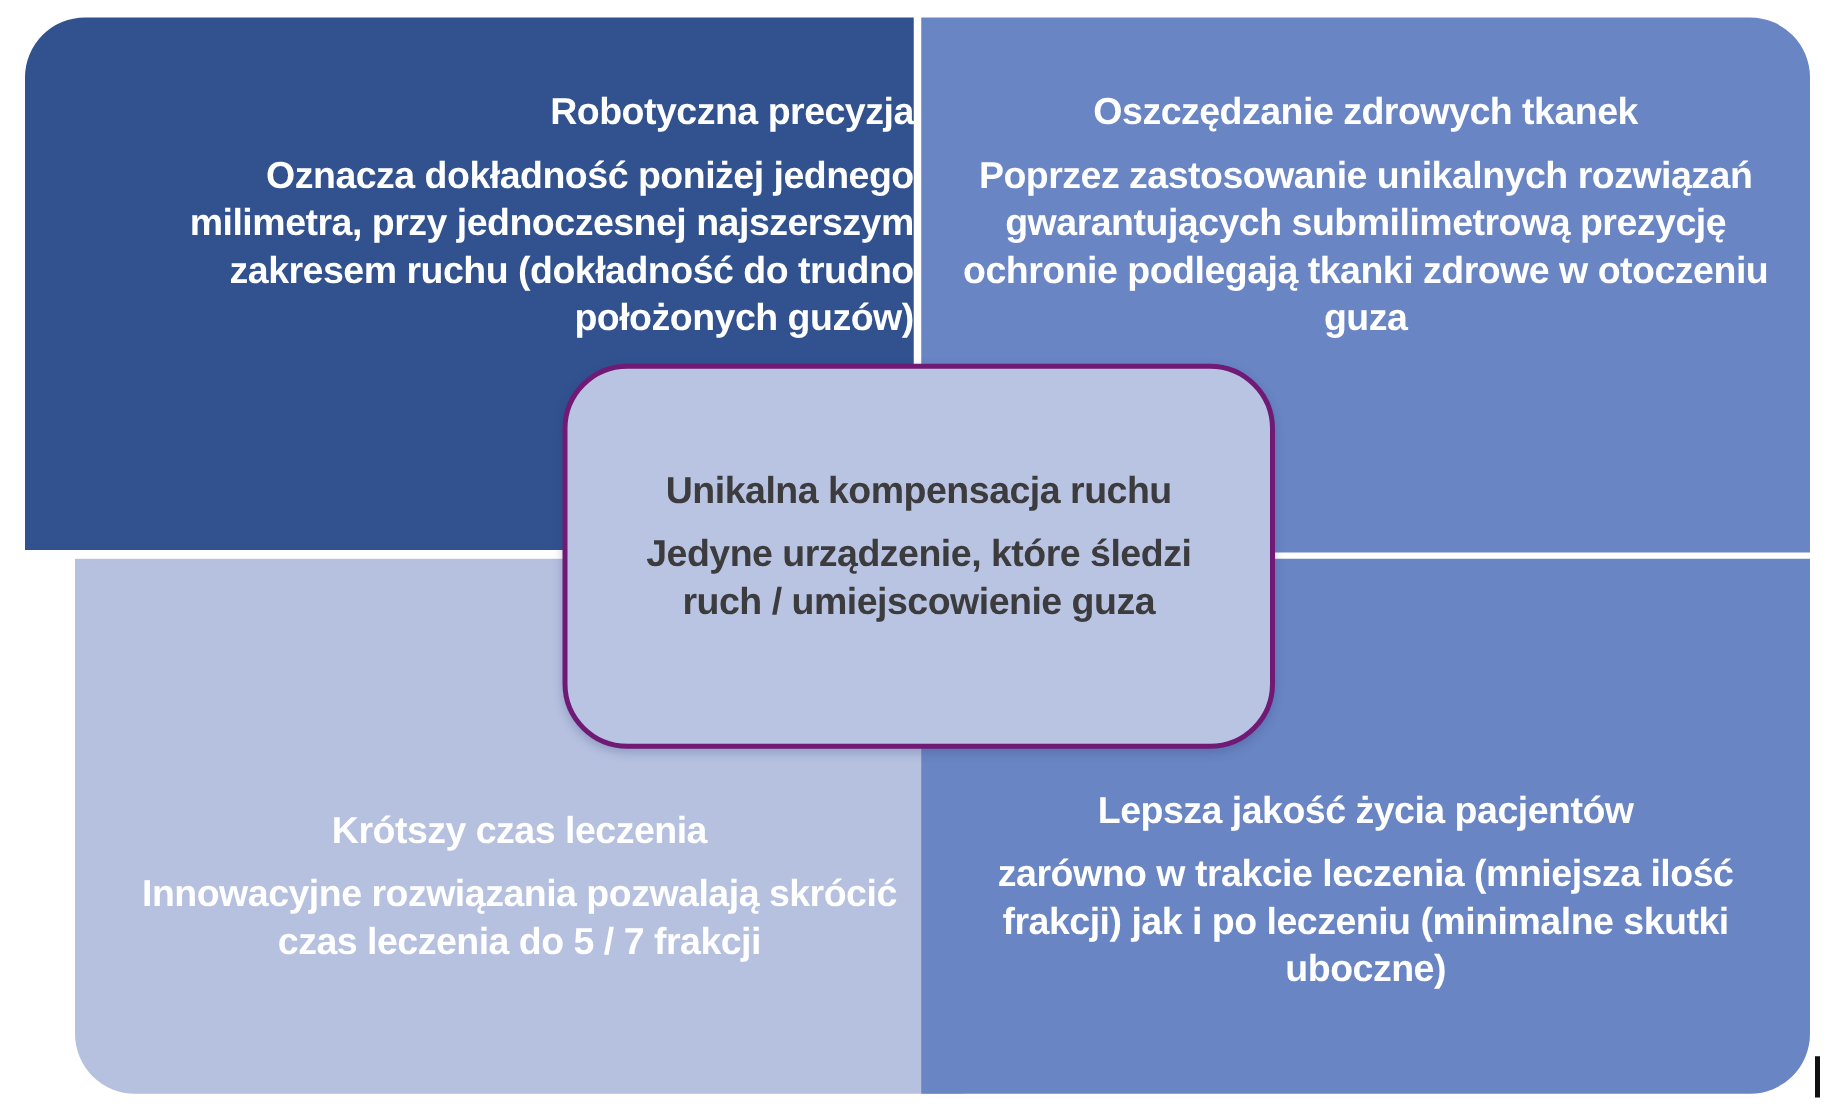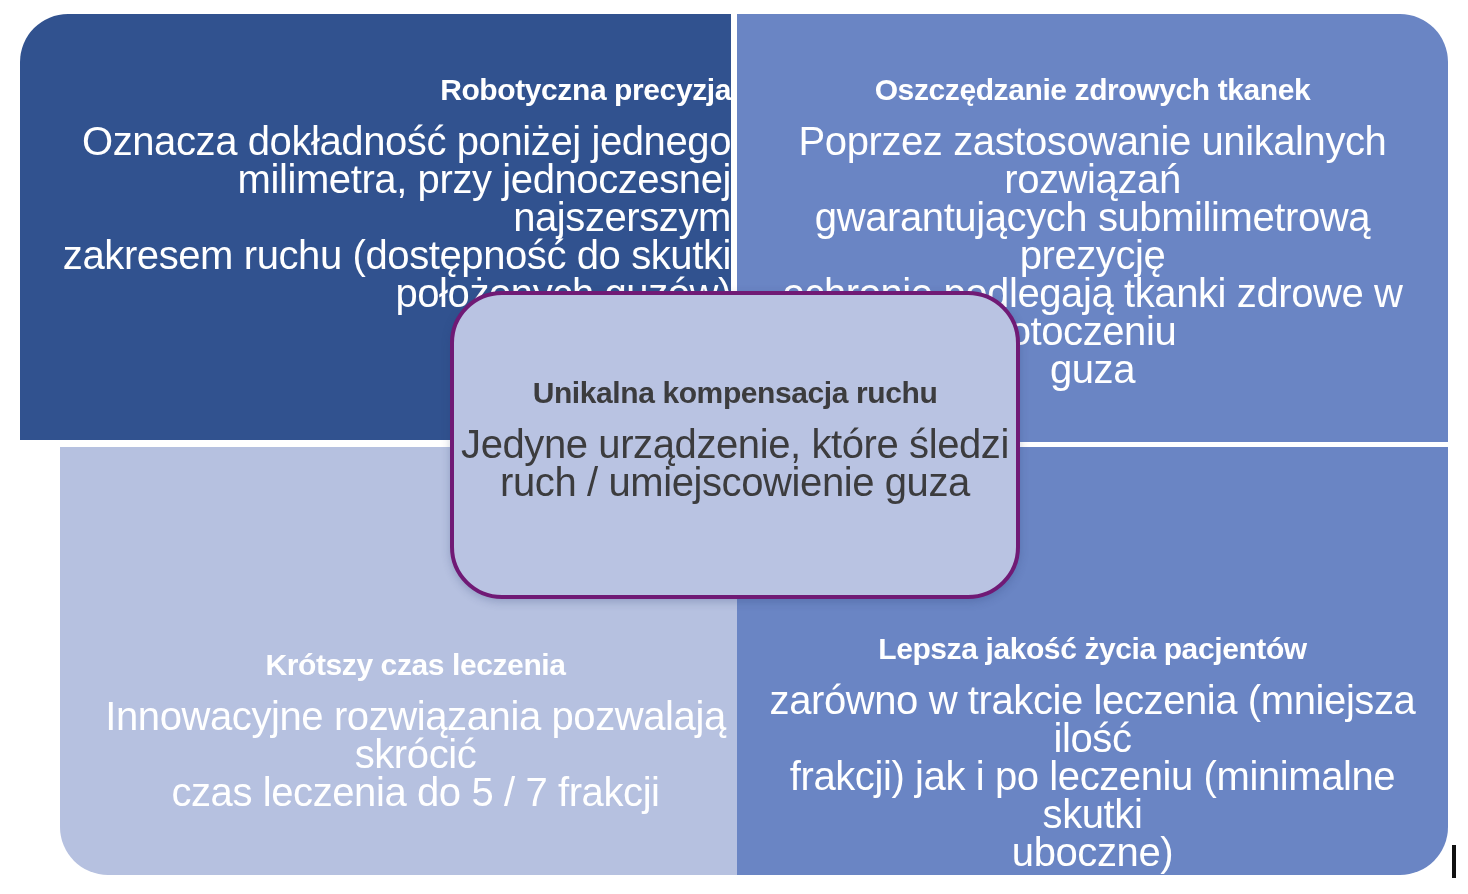--- a/index.html
+++ b/index.html
@@ -51,23 +51,24 @@
     margin: 0;
     color: #ffffff;
     font-size: 30px;
     font-weight: bold;
     line-height: 40px;
     letter-spacing: -0.4px;
   }
   .panel-body {
     margin: 12px 0 0 0;
     color: #ffffff;
-    font-size: 40px;
+    font-size: 30px;
     line-height: 38px;
     letter-spacing: -0.4px;
+    font-weight: bold;
   }
   .center-box {
     position: absolute;
     left: 450px; top: 291px;
     width: 570px; height: 308px;
     box-sizing: border-box;
     background: var(--center-fill, #B9C3E2);
     border: 4px solid #701a75;
     border-radius: 52px;
     box-shadow: 0 3px 8px rgba(40, 60, 110, 0.25);
@@ -90,21 +91,21 @@
 </head>
 <body>
 
 <div class="stage">
 
   <section class="quad quad-tl">
     <h2 class="panel-title">Robotyczna precyzja</h2>
     <div class="panel-body">
       <div>Oznacza dokładność poniżej jednego</div>
       <div>milimetra, przy jednoczesnej najszerszym</div>
-      <div>zakresem ruchu (dostępność do skutki</div>
+      <div>zakresem ruchu (dokładność do trudno</div>
       <div>położonych guzów)</div>
     </div>
   </section>
 
   <section class="quad quad-tr">
     <h2 class="panel-title">Oszczędzanie zdrowych tkanek</h2>
     <div class="panel-body">
       <div>Poprzez zastosowanie unikalnych rozwiązań</div>
       <div>gwarantujących submilimetrową prezycję</div>
       <div>ochronie podlegają tkanki zdrowe w otoczeniu</div>

